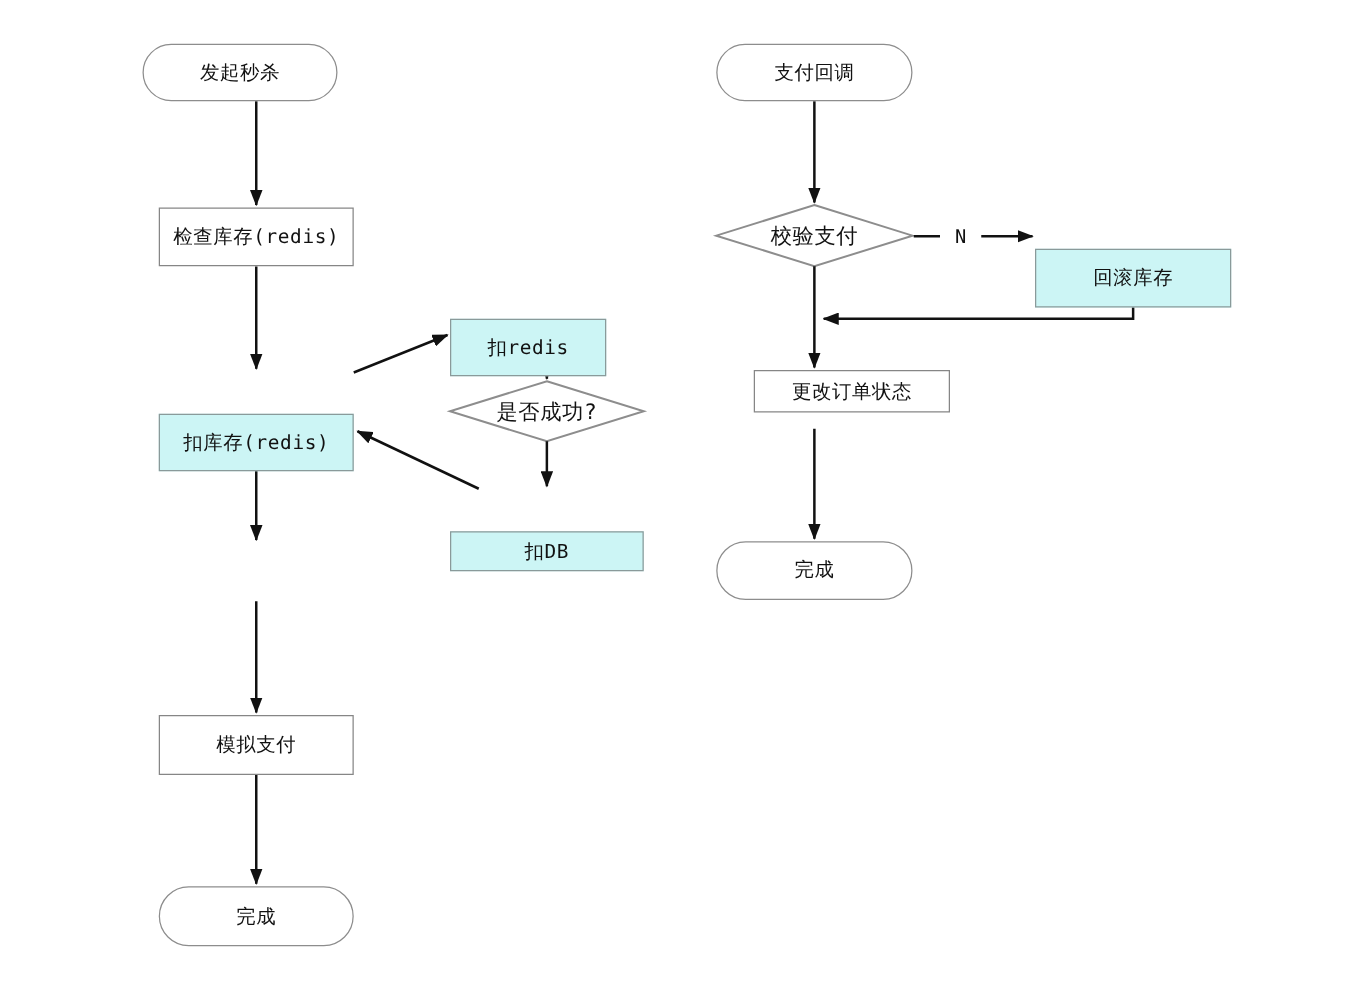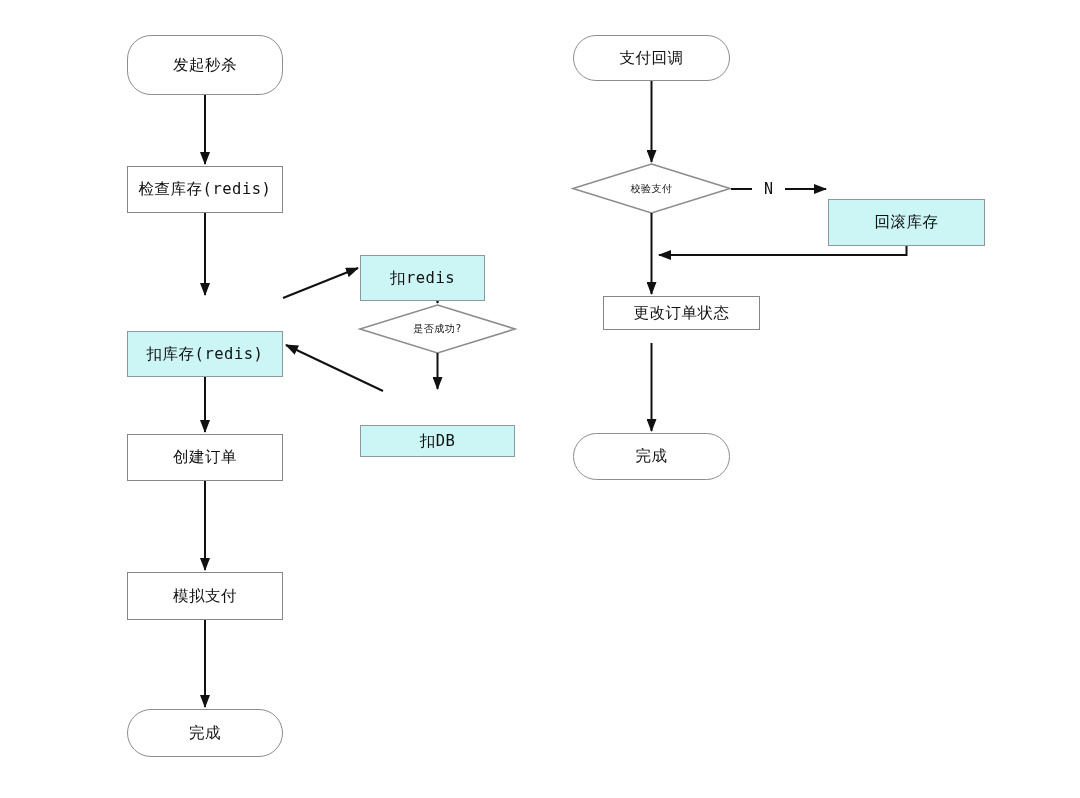--- a/index.html
+++ b/index.html
@@ -22,21 +22,21 @@
     letter-spacing:0.5px;
     white-space:nowrap;
     text-align:center;
   }
   .terminal{border-radius:24px;border-color:#8d8d8d;}
   .highlight{background:#CCF5F5;border-color:#8a9a9a;margin-top:34px;}
   .diamond-label{
     position:absolute;
     display:flex;align-items:center;justify-content:center;
     background:transparent;border:none;
-    font-size:10px;letter-spacing:0.5px;white-space:nowrap;
+    font-size:17px;letter-spacing:0.5px;white-space:nowrap;
   }
   .edge-label{
     position:absolute;
     display:flex;align-items:center;justify-content:center;
     font-size:15px;
     background:#ffffff;
   }
 </style>
 </head>
 <body>
@@ -64,33 +64,32 @@
     <line x1="205" y1="620" x2="205" y2="707" stroke="#111111" stroke-width="2" marker-end="url(#arrow)"></line>
 
     <line x1="651.5" y1="81" x2="651.5" y2="162" stroke="#111111" stroke-width="2" marker-end="url(#arrow)"></line>
     <line x1="731" y1="189" x2="752" y2="189" stroke="#111111" stroke-width="2"></line>
     <line x1="785" y1="189" x2="826" y2="189" stroke="#111111" stroke-width="2" marker-end="url(#arrow)"></line>
     <polyline points="906.5,212 906.5,255 659,255" fill="none" stroke="#111111" stroke-width="2" marker-end="url(#arrow)"></polyline>
     <line x1="651.5" y1="213" x2="651.5" y2="294" stroke="#111111" stroke-width="2" marker-end="url(#arrow)"></line>
     <line x1="651.5" y1="343" x2="651.5" y2="431" stroke="#111111" stroke-width="2" marker-end="url(#arrow)"></line>
   </svg>
 
-  <div class="node terminal" style="left:127px;top:35px;width:156px;height:60px;">发起秒杀</div>
+  <div class="node terminal" style="left:114px;top:35px;width:156px;height:46px;">发起秒杀</div>
 
   <div class="node" style="left:127px;top:166px;width:156px;height:47px;">检查库存(redis)</div>
 
   <div class="node highlight" style="left:127px;top:297px;width:156px;height:46px;">扣库存(redis)</div>
 
   <div class="node highlight" style="left:360px;top:221px;width:125px;height:46px;">扣redis</div>
 
   <div class="diamond-label" style="left:360px;top:305px;width:155px;height:48px;">是否成功?</div>
 
   <div class="node highlight" style="left:360px;top:391px;width:155px;height:32px;">扣DB</div>
 
-  <div class="node" style="left:127px;top:434px;width:156px;height:47px;">创建订单</div>
 
   <div class="node" style="left:127px;top:572px;width:156px;height:48px;">模拟支付</div>
 
   <div class="node terminal" style="left:127px;top:709px;width:156px;height:48px;">完成</div>
 
   <div class="node terminal" style="left:573px;top:35px;width:157px;height:46px;">支付回调</div>
 
   <div class="diamond-label" style="left:573px;top:164px;width:157px;height:49px;">校验支付</div>
 
   <div class="node highlight" style="left:828px;top:165px;width:157px;height:47px;">回滚库存</div>

